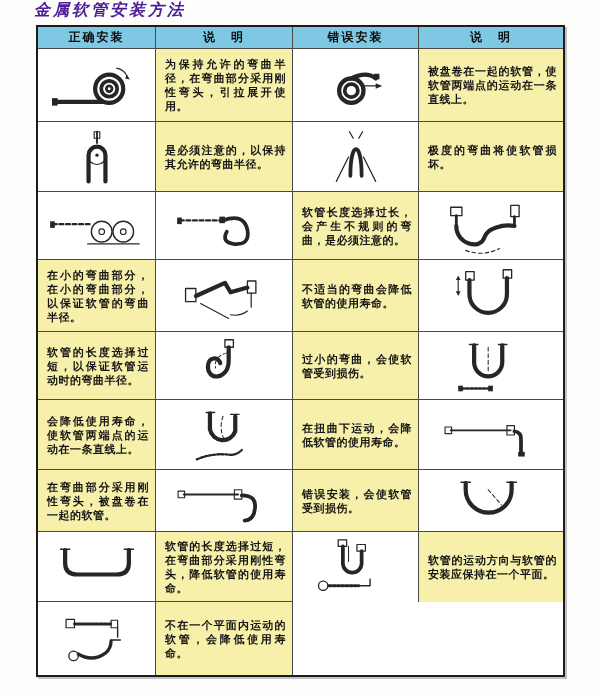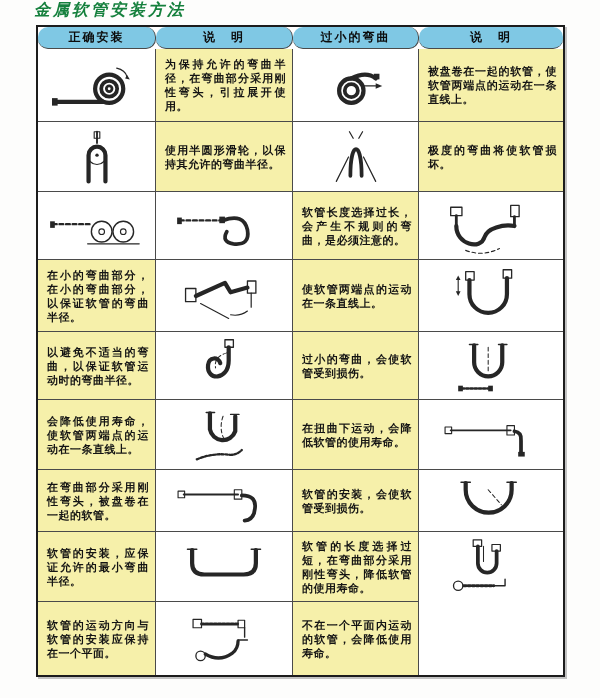--- a/index.html
+++ b/index.html
@@ -9,21 +9,21 @@
     font-family:"Liberation Sans",sans-serif;
     color:#141414;
     position:relative;
     overflow:hidden;
   }
   .page-title{
     position:absolute;left:34px;top:0px;
     font-family:"DejaVu Serif",serif;
     font-style:italic;font-weight:bold;
     font-size:16px;letter-spacing:3px;
-    color:#15803d;
+    color:#4c1d95;
   }
   .hose-table{
     position:absolute;left:36px;top:25px;
     width:525px;
     display:grid;
     grid-template-columns:118px 137px 126px 144px;
     grid-template-rows:22px 73px 70px 68px 72px 68px 70px 62px 70px 73px;
     border:2px solid #1c1c1c;
     box-shadow:2px 2px 0 #c2c2c2;
     background:#ffffff;
@@ -34,21 +34,20 @@
     box-sizing:border-box;
     overflow:hidden;
   }
   .hose-table > .cell:nth-child(4n){border-right:0;}
   .hose-table > .cell:nth-last-child(-n+4){border-bottom:0;}
   .hd{
     background:#7fc8e4;
     display:flex;align-items:center;justify-content:center;
     font-weight:bold;font-size:12px;letter-spacing:2px;
     color:#0c0c0c;
-    border-radius:10px;
   }
   .img{
     background:#ffffff;
     display:flex;align-items:center;justify-content:center;
   }
   .desc{
     background:#f6f0aa;
     display:flex;align-items:center;
     padding:4px 6px 4px 9px;
     font-size:11px;font-weight:bold;
@@ -63,21 +62,21 @@
 </style>
 </head>
 <body>
 
 <div class="page-title">金属软管安装方法</div>
 
 <div class="hose-table">
 
   <div class="cell hd">正确安装</div>
   <div class="cell hd">说　明</div>
-  <div class="cell hd">过小的弯曲</div>
+  <div class="cell hd">错误安装</div>
   <div class="cell hd">说　明</div>
 
   <div class="cell img">
       <span class="illus">
     <svg viewBox="0 0 110 64" width="106" height="60">
       <path class="ink" stroke-width="4.5" d="M12 50 H62"></path>
           <rect class="fill" x="7" y="46" width="6" height="8"></rect>
       <circle class="ink" stroke-width="4.5" cx="68" cy="36" r="15"></circle>
           <circle class="ink" stroke-width="4" cx="68" cy="36" r="8.5"></circle>
           <circle class="ink" stroke-width="3" cx="68" cy="36" r="3"></circle>
@@ -110,21 +109,21 @@
     <svg viewBox="0 0 110 64" width="106" height="60">
       <path class="ink" stroke-width="2" d="M55 5 V17"></path>
           <rect class="ink" stroke-width="1.2" x="52" y="5" width="6" height="7"></rect>
       <path class="ink" stroke-width="4.5" d="M46 58 V30 A9 9 0 0 1 64 30 V58"></path>
       <circle class="ink" stroke-width="1.3" cx="55" cy="30" r="10"></circle>
           <circle class="fill" cx="55" cy="30" r="1.8"></circle>
     </svg>
       </span>
     </div>
   <div class="cell desc">
-      <span>使用半圆形滑轮，以保持其允许的弯曲半径。</span>
+      <span>是必须注意的，以保持其允许的弯曲半径。</span>
     </div>
   <div class="cell img">
       <span class="illus">
     <svg viewBox="0 0 110 64" width="106" height="60">
       <path class="ink" stroke-width="4" d="M49 52 C49 14 61 14 61 52"></path>
       <path class="ink" stroke-width="1.3" d="M47 32 L34 58 M63 32 L76 58"></path>
       <path class="ink" stroke-width="1.3" d="M52 12 l-4 -7 M58 12 l4 -7"></path>
     </svg>
       </span>
     </div>
@@ -179,37 +178,37 @@
     <svg viewBox="0 0 110 64" width="106" height="60">
       <rect class="ink" stroke-width="1.4" x="14" y="24" width="11" height="14"></rect>
       <rect class="ink" stroke-width="1.4" x="80" y="16" width="9" height="13"></rect>
           <path class="ink" stroke-width="1.3" d="M84 29 V44"></path>
       <path class="ink" stroke-width="4.5" d="M25 32 L56 18 L62 28 L80 23"></path>
       <path class="ink" stroke-width="1.2" d="M30 40 L60 56 M62 52 q10 2 18 -4"></path>
     </svg>
       </span>
     </div>
   <div class="cell desc">
-      <span>使软管两端点的运动在一条直线上。</span>
+      <span>不适当的弯曲会降低软管的使用寿命。</span>
     </div>
 
   <div class="cell img">
       <span class="illus">
     <svg viewBox="0 0 110 64" width="106" height="60">
       <rect class="ink" stroke-width="1.4" x="28" y="6" width="9" height="9"></rect>
           <rect class="ink" stroke-width="1.4" x="68" y="4" width="9" height="9"></rect>
       <path class="ink" stroke-width="4.5" d="M32 15 V30 A20 20 0 0 0 72 30 V13"></path>
       <path class="ink" stroke-width="1.2" d="M20 14 v14"></path>
           <path class="fill" d="M20 10 l-2.5 5 h5 z"></path>
           <path class="fill" d="M20 32 l-2.5 -5 h5 z"></path>
     </svg>
       </span>
     </div>
   <div class="cell desc">
-      <span>以避免不适当的弯曲，以保证软管运动时的弯曲半径。</span>
+      <span>软管的长度选择过短，以保证软管运动时的弯曲半径。</span>
     </div>
   <div class="cell img">
       <span class="illus">
     <svg viewBox="0 0 110 64" width="106" height="60">
       <rect class="ink" stroke-width="1.4" x="56" y="4" width="9" height="8"></rect>
       <path class="ink" stroke-width="4.5" d="M60 12 V26 C60 48 36 48 38 31 C39 22 49 22 51 29"></path>
       <path class="ink dash" stroke-width="1.1" d="M58 18 q-14 4 -12 16"></path>
     </svg>
       </span>
     </div>
@@ -264,34 +263,31 @@
       <span class="illus">
     <svg viewBox="0 0 110 64" width="106" height="60">
       <path class="ink" stroke-width="2" d="M12 25 H70"></path>
           <rect class="ink" stroke-width="1.2" x="6" y="21.5" width="7" height="7"></rect>
       <rect class="ink" stroke-width="1.2" x="66" y="20" width="8" height="10"></rect>
       <path class="ink" stroke-width="4" d="M74 26 Q90 26 88 40 Q87 52 77 53"></path>
     </svg>
       </span>
     </div>
   <div class="cell desc">
-      <span>软管的安装，会使软管受到损伤。</span>
+      <span>错误安装，会使软管受到损伤。</span>
     </div>
 
   <div class="cell img">
       <span class="illus">
     <svg viewBox="0 0 110 64" width="106" height="60">
       <path class="ink" stroke-width="1.5" d="M23 12 h10 M72 12 h10"></path>
       <path class="ink" stroke-width="4.5" d="M28 13 V20 A22 22 0 0 0 77 20 V13"></path>
       <path class="ink dash" stroke-width="1.1" d="M52 20 L66 36"></path>
     </svg>
       </span>
-    </div>
-  <div class="cell desc">
-      <span>软管的安装，应保证允许的最小弯曲半径。</span>
     </div>
   <div class="cell img">
       <span class="illus">
     <svg viewBox="0 0 110 64" width="106" height="60">
       <path class="ink" stroke-width="1.5" d="M16 13 h10 M84 13 h10"></path>
       <path class="ink" stroke-width="4.5" d="M21 14 V28 Q21 40 34 40 H76 Q89 40 89 28 V14"></path>
     </svg>
       </span>
     </div>
   <div class="cell desc">

